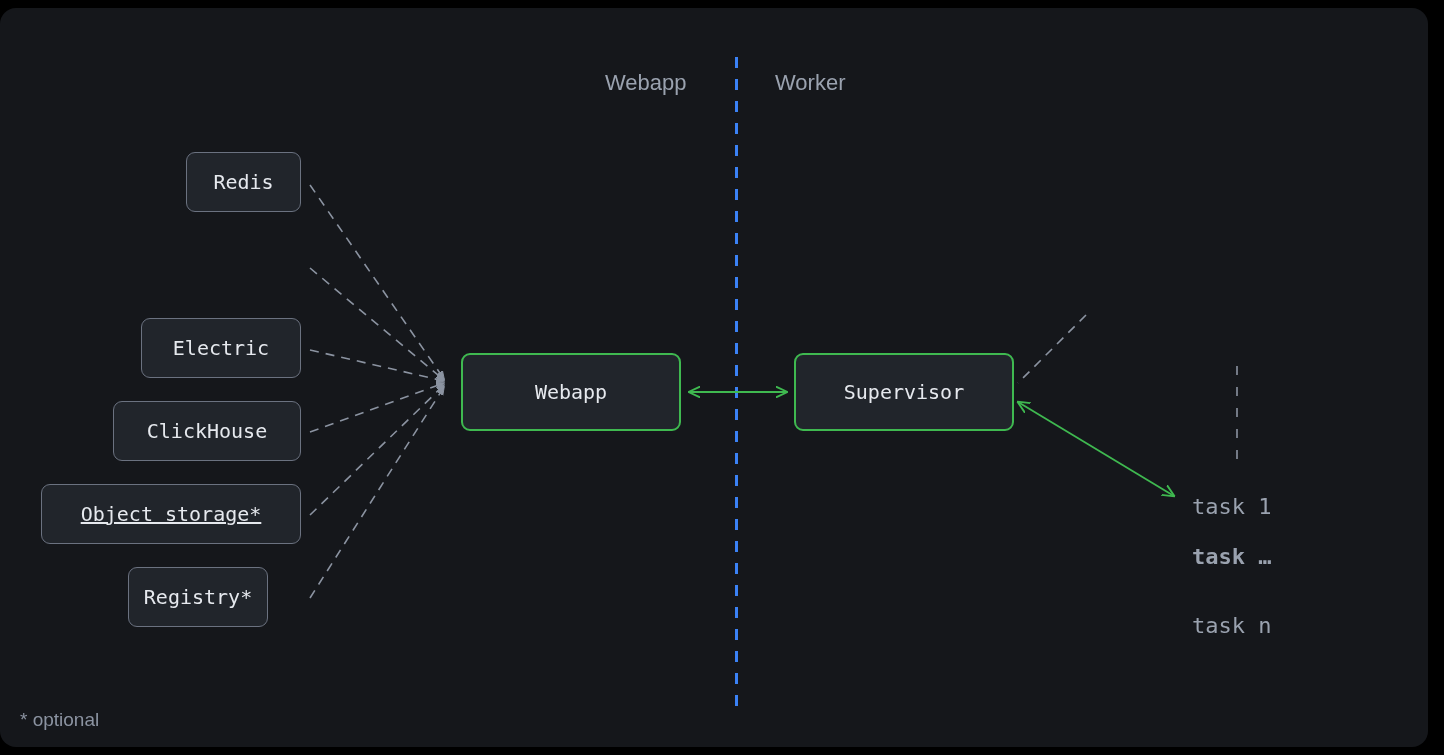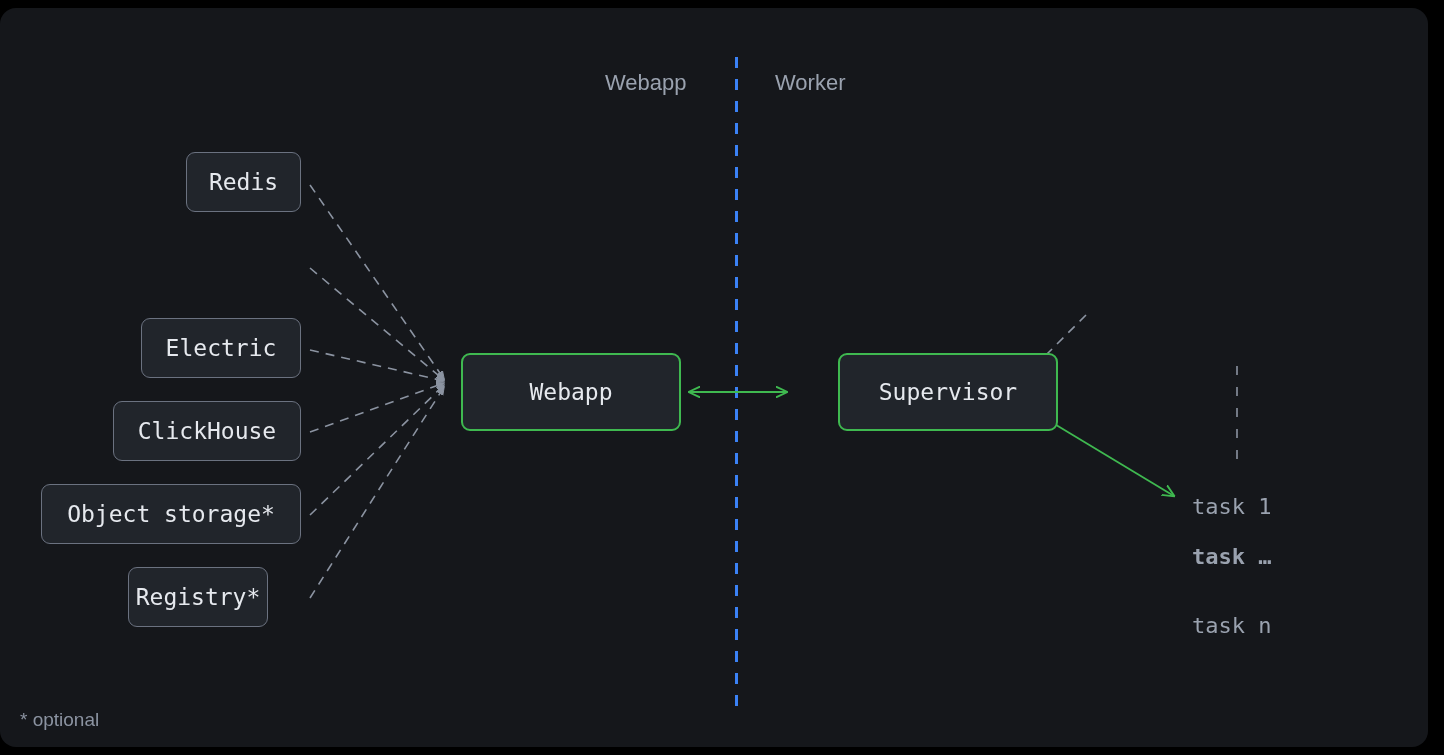--- a/index.html
+++ b/index.html
@@ -33,21 +33,21 @@
   .node-box {
     position: absolute;
     box-sizing: border-box;
     background: #21252b;
     border: 1.5px solid #6b7280;
     border-radius: 9px;
     display: flex;
     align-items: center;
     justify-content: center;
     font-family: "DejaVu Sans Mono", "Liberation Mono", monospace;
-    font-size: 23px;
+    font-size: 20px;
     color: #e6e9ee;
     letter-spacing: 0px;
     white-space: nowrap;
   }
   .node-box.accent {
     border: 2px solid #3fb950;
   }
   .lane-label {
     position: absolute;
     font-family: "Liberation Sans", sans-serif;
@@ -103,24 +103,24 @@
 
     <line x1="1026" y1="402" x2="1182" y2="496" stroke="#3fb950" stroke-width="1.8" marker-start="url(#arrow-green-end)" marker-end="url(#arrow-green-end)"></line>
   </svg>
 
   <div class="lane-label" style="left:605px; top:62px;">Webapp</div>
   <div class="lane-label" style="left:775px; top:62px;">Worker</div>
 
   <div class="node-box" style="left:186px; top:144px; width:115px; height:60px;">Redis</div>
   <div class="node-box" style="left:141px; top:310px; width:160px; height:60px;">Electric</div>
   <div class="node-box" style="left:113px; top:393px; width:188px; height:60px;">ClickHouse</div>
-  <div class="node-box" style="left:41px; top:476px; width:260px; height:60px;">Object storage*</div>
+  <div class="node-box" style="left:41px; top:476px; width:260px; height:60px;text-decoration:underline;">Object storage*</div>
   <div class="node-box" style="left:128px; top:559px; width:140px; height:60px;">Registry*</div>
 
   <div class="node-box accent" style="left:461px; top:345px; width:220px; height:78px;">Webapp</div>
-  <div class="node-box accent" style="left:794px; top:345px; width:220px; height:78px;margin-left:44px;">Supervisor</div>
+  <div class="node-box accent" style="left:794px; top:345px; width:220px; height:78px;">Supervisor</div>
 
   <div class="task-label" style="left:1192px; top:486px;">task 1</div>
   <div class="task-label" style="left:1192px; top:536px;font-weight:bold;">task …</div>
   <div class="task-label" style="left:1192px; top:586px;margin-top:19px;">task n</div>
 
   <div class="footnote" style="left:20px; top:701px;">* optional</div>
 </div>
 
 </body></html>

